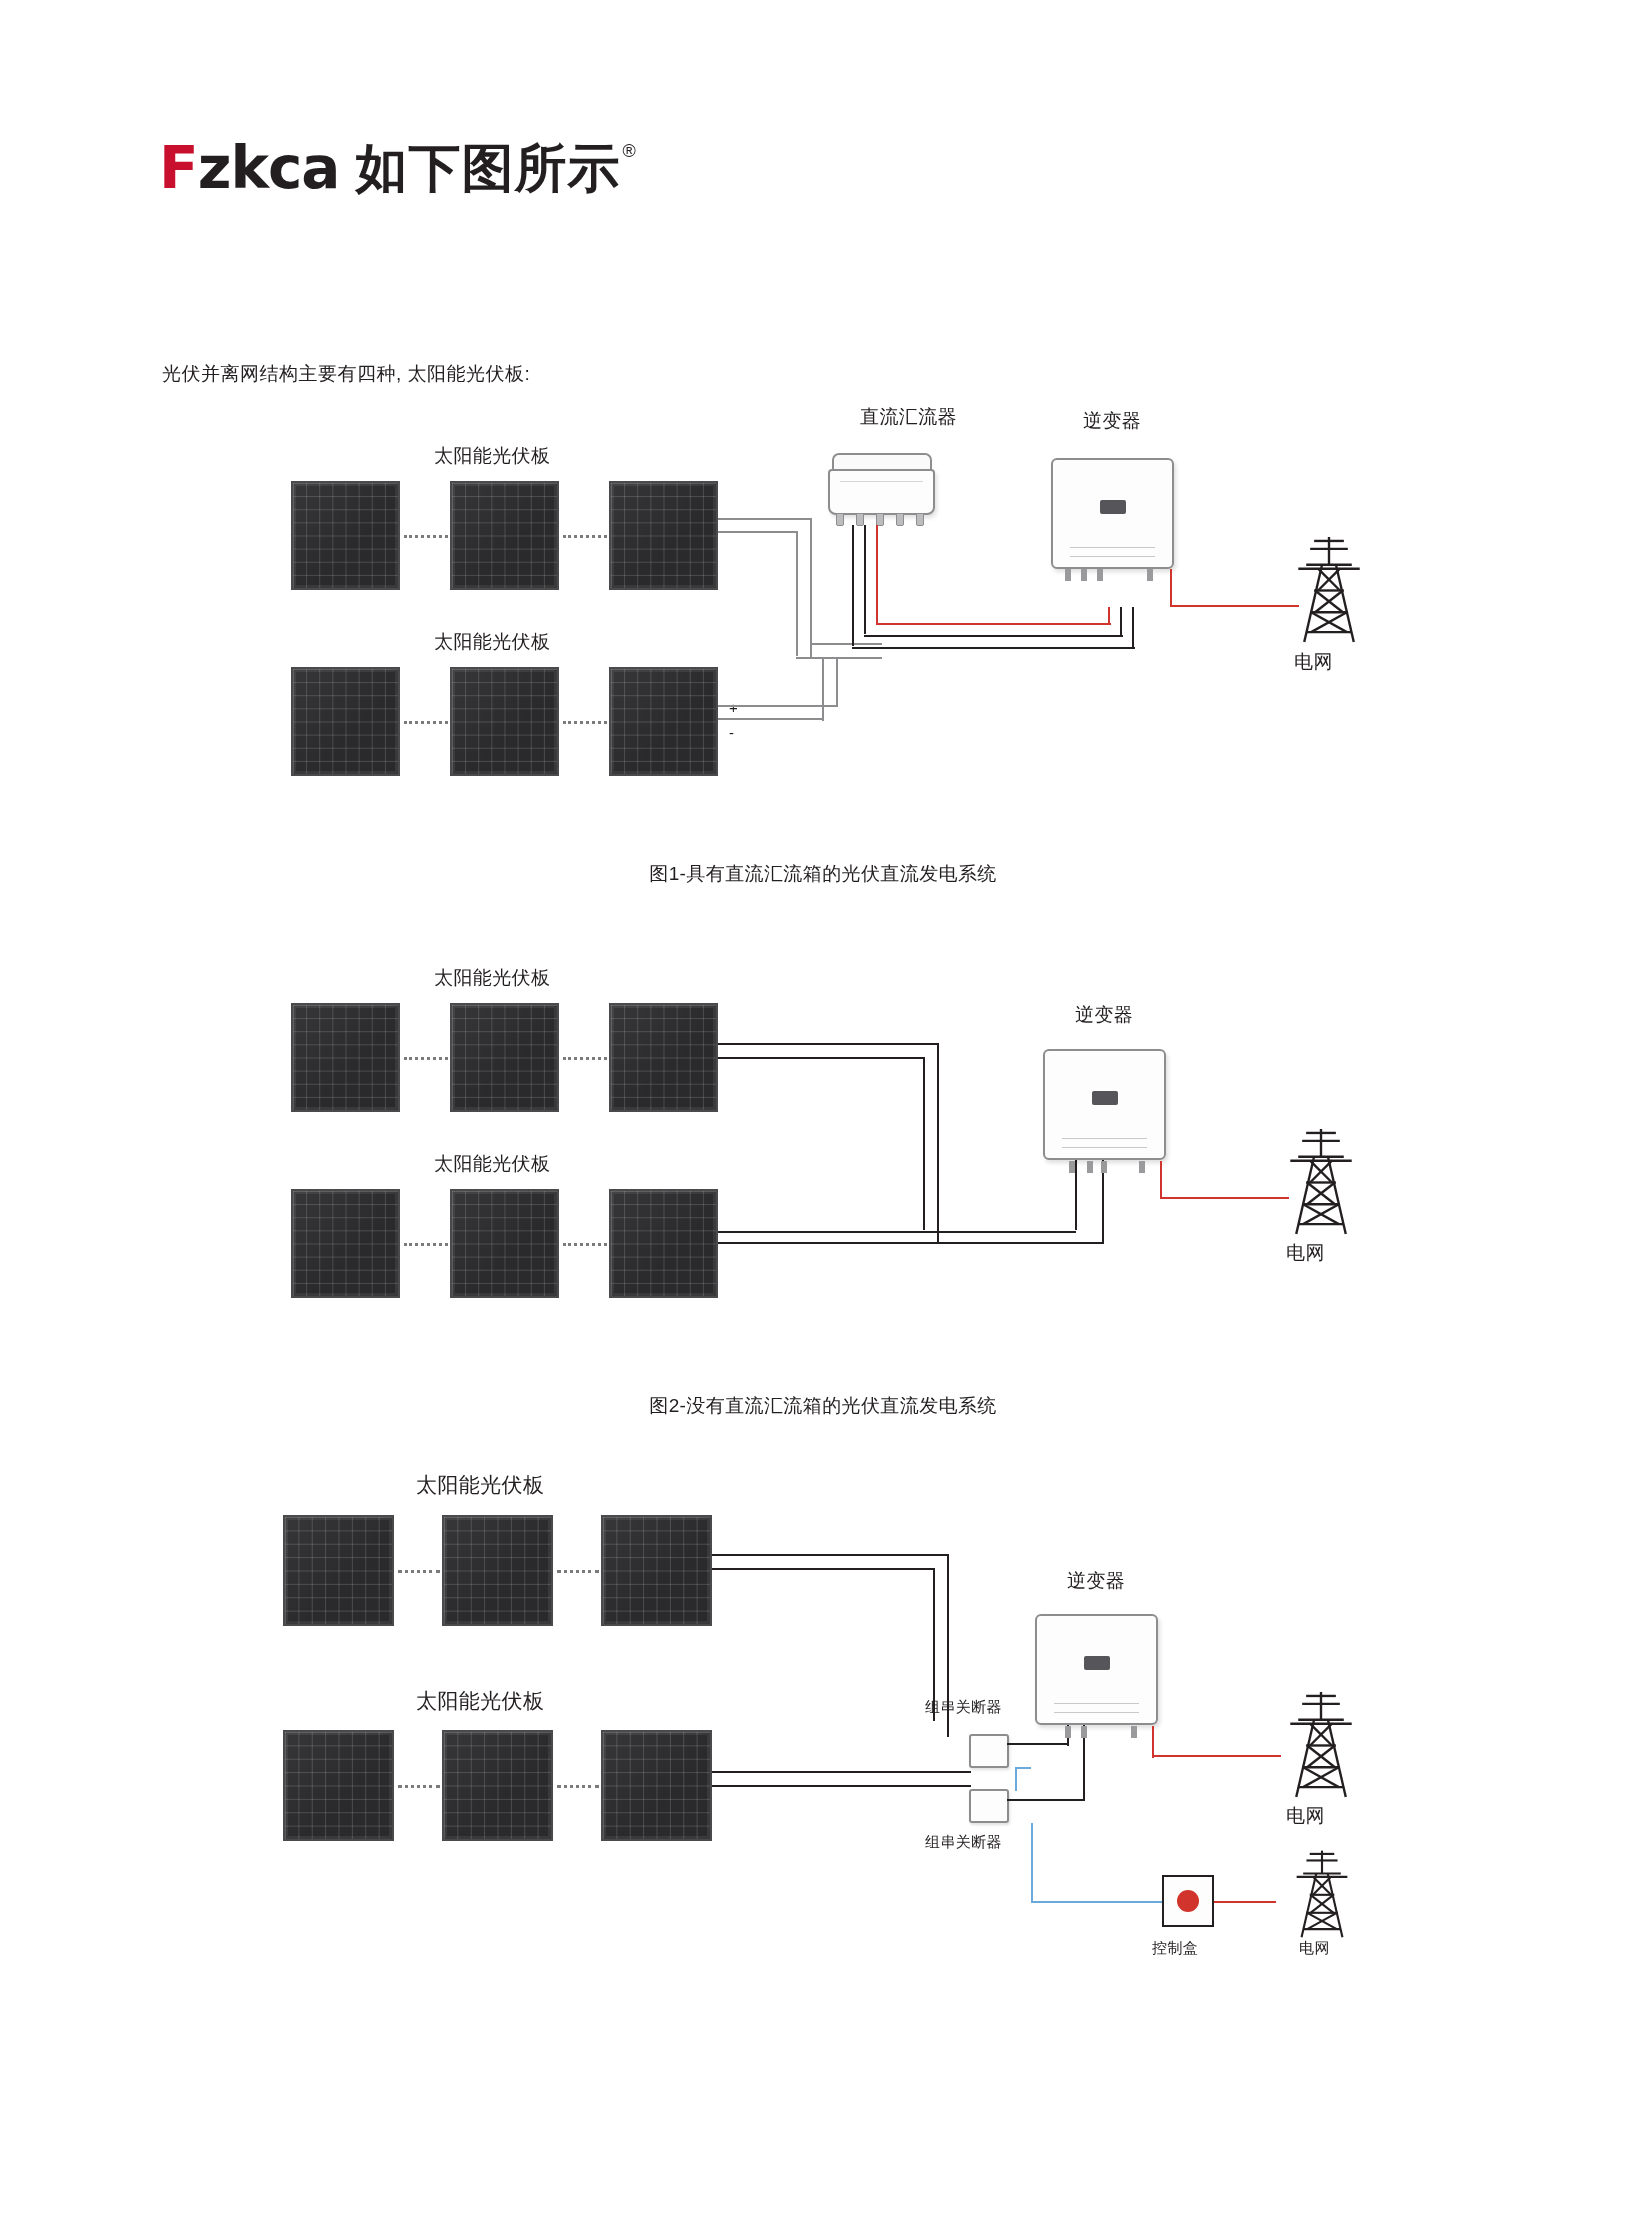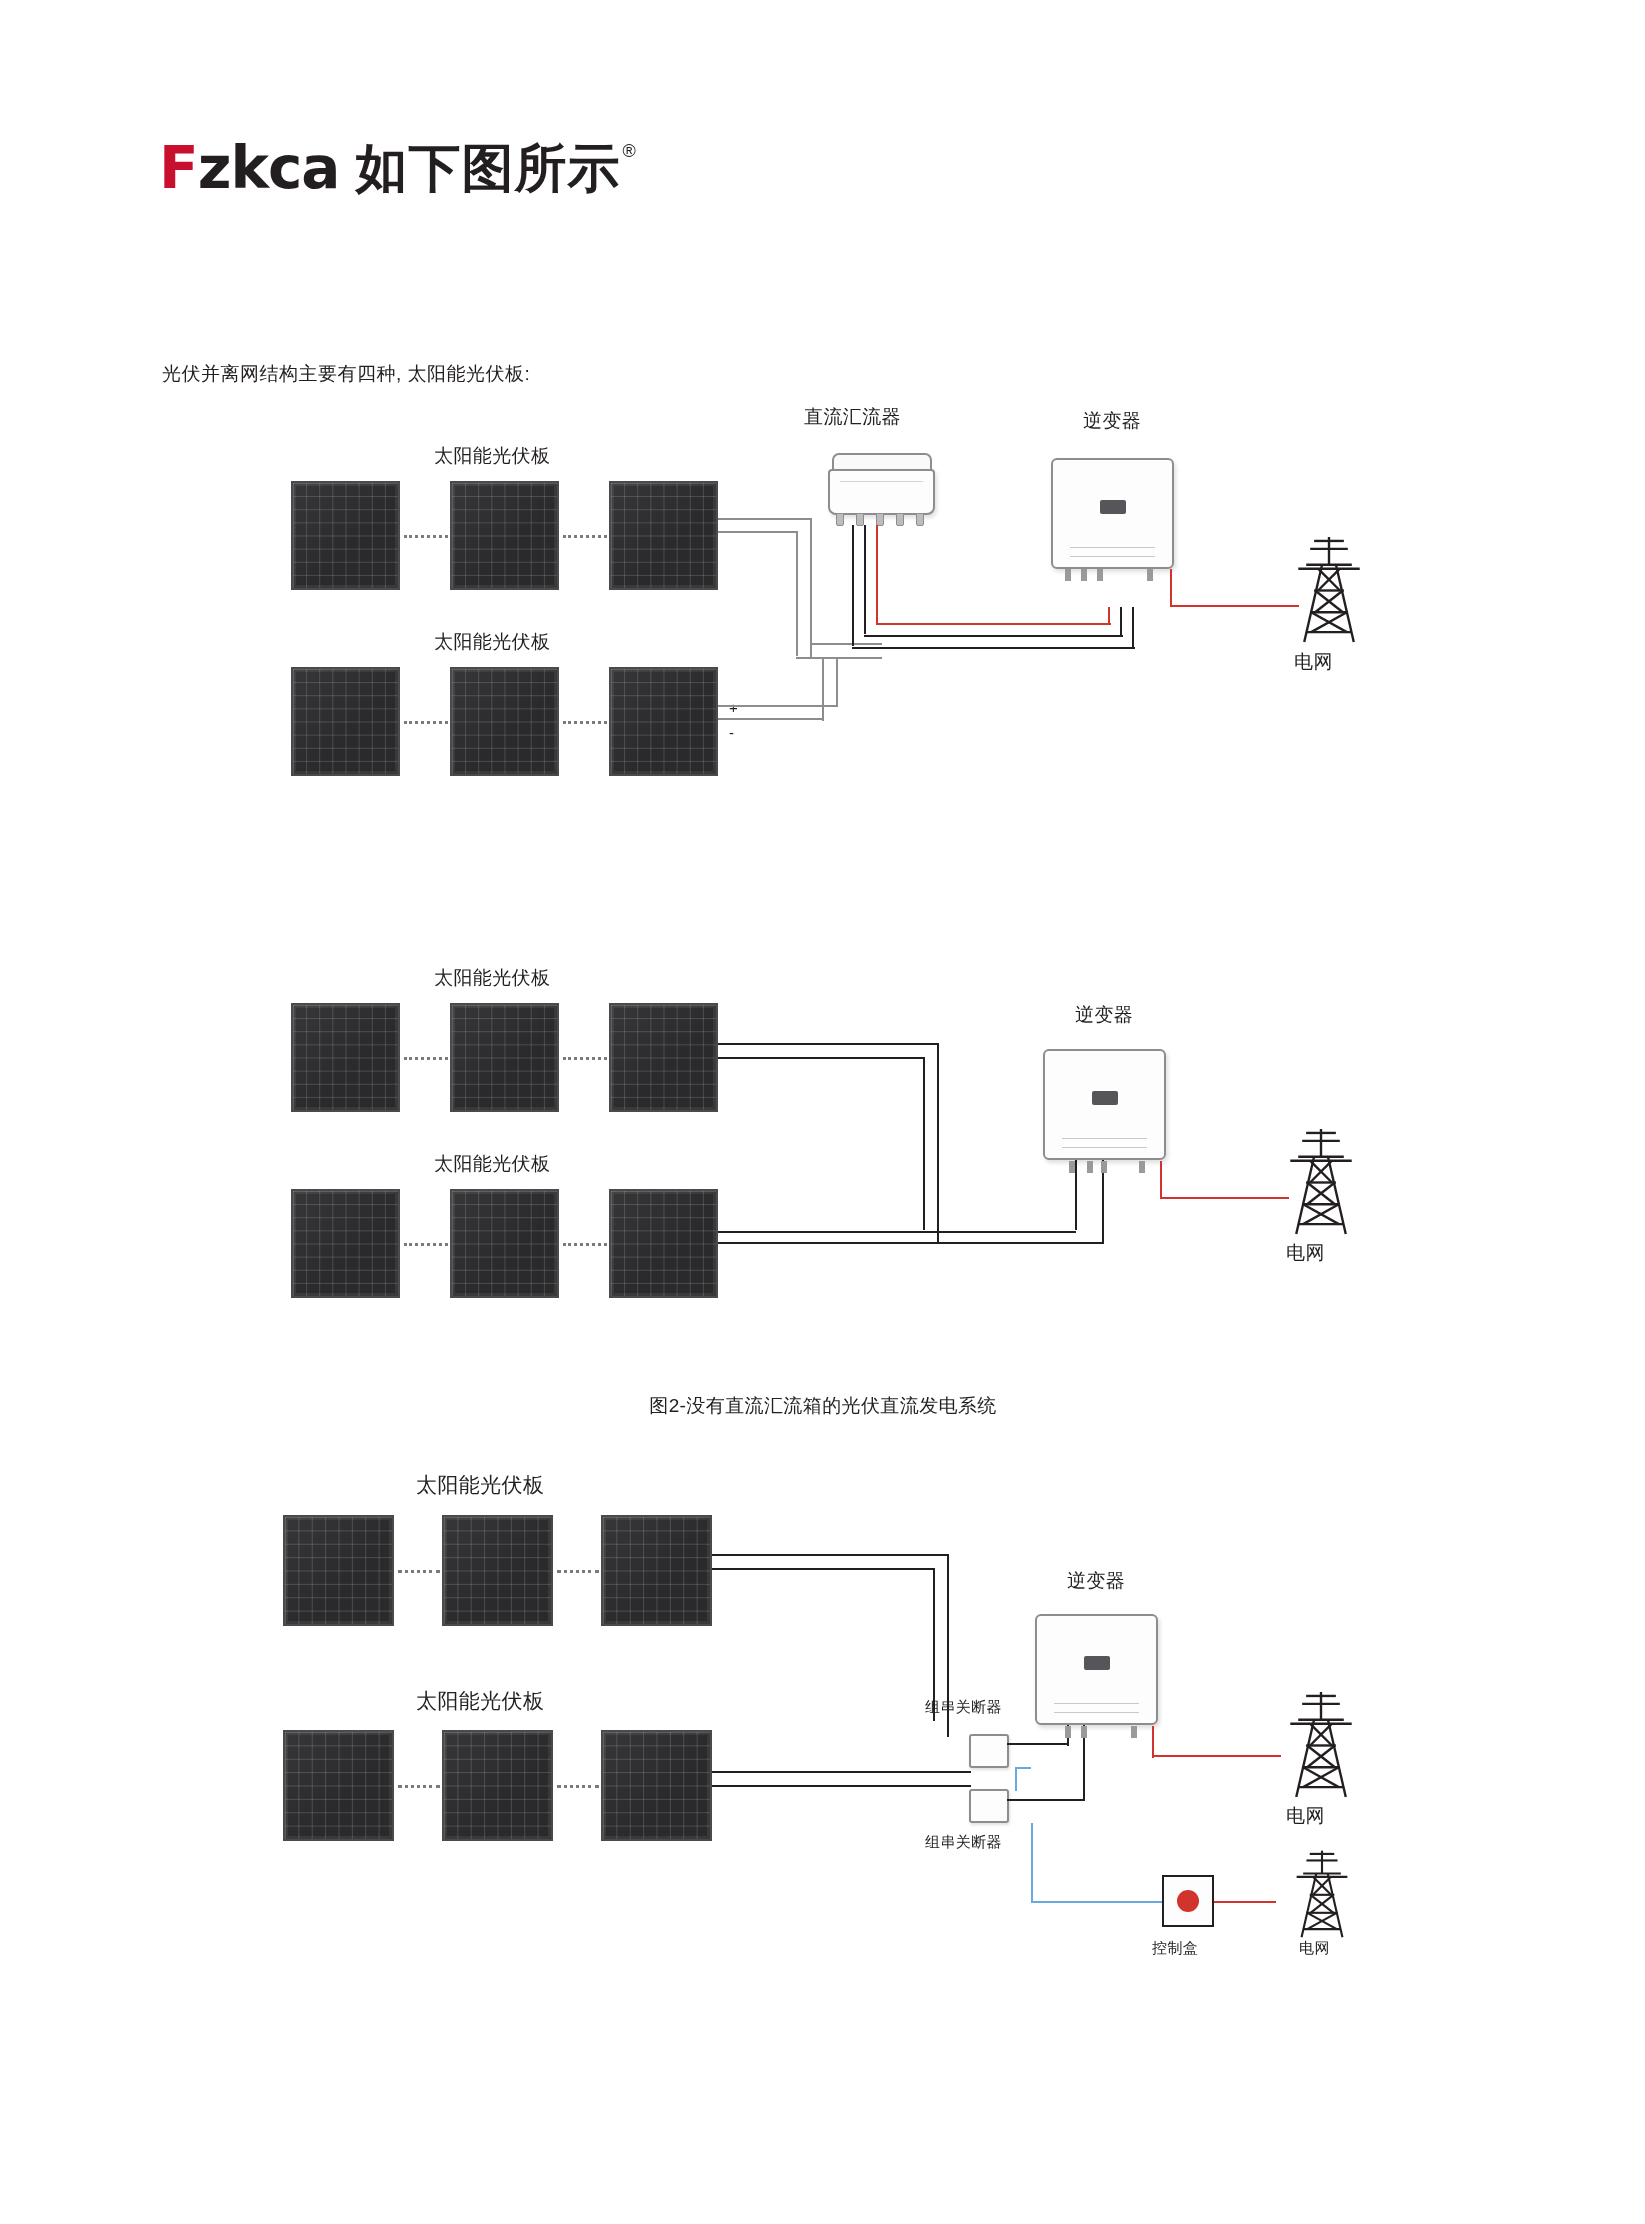--- a/index.html
+++ b/index.html
@@ -313,21 +313,21 @@
     <div class="wire v grey" style="left:810px; top:100px; height:139px;"></div>
     <div class="wire v grey" style="left:796px; top:113px; height:125px;"></div>
     <div class="wire h grey" style="left:796px; top:239px; width:86px;"></div>
     <div class="wire h grey" style="left:810px; top:225px; width:72px;"></div>
 
     <div class="wire h grey" style="left:718px; top:287px; width:119px;"></div>
     <div class="wire h grey" style="left:718px; top:300px; width:105px;"></div>
     <div class="wire v grey" style="left:836px; top:239px; height:50px;"></div>
     <div class="wire v grey" style="left:822px; top:239px; height:64px;"></div>
 
-    <div class="dlabel" style="left:804px; top:-14px;">直流汇流器</div>
+    <div class="dlabel" style="left:860px; top:-14px;">直流汇流器</div>
     <div class="combiner" style="left:828px; top:35px;">
       <div class="lid"></div>
       <div class="body"></div>
       <div class="glands">
         <div class="gland" style="left:2px;"></div>
         <div class="gland" style="left:22px;"></div>
         <div class="gland" style="left:42px;"></div>
         <div class="gland" style="left:62px;"></div>
         <div class="gland" style="left:82px;"></div>
       </div>
@@ -375,20 +375,21 @@
           <line x1="56" y1="34" x2="34" y2="56"></line>
           <line x1="31" y1="56" x2="59" y2="78"></line>
           <line x1="59" y1="56" x2="31" y2="78"></line>
           <line x1="27" y1="78" x2="63" y2="98"></line>
           <line x1="63" y1="78" x2="27" y2="98"></line>
         </g>
       </svg>
     </div>
     <div class="dlabel" style="left:1294px; top:231px;">电网</div>
 
+    <div class="fig-caption" style="top:443px;">图1-具有直流汇流箱的光伏直流发电系统</div>
   </div>
 
   <div class="figure" style="top:940px; height:468px;">
 
     <div class="dlabel" style="left:434px; top:25px;">太阳能光伏板</div>
 
     <div class="panel" style="left:291px; top:63px; width:109px; height:109px;"></div>
     <div class="panel" style="left:450px; top:63px; width:109px; height:109px;"></div>
     <div class="panel" style="left:609px; top:63px; width:109px; height:109px;"></div>
     <div class="dots" style="left:404px; top:117px; width:44px;"></div>

